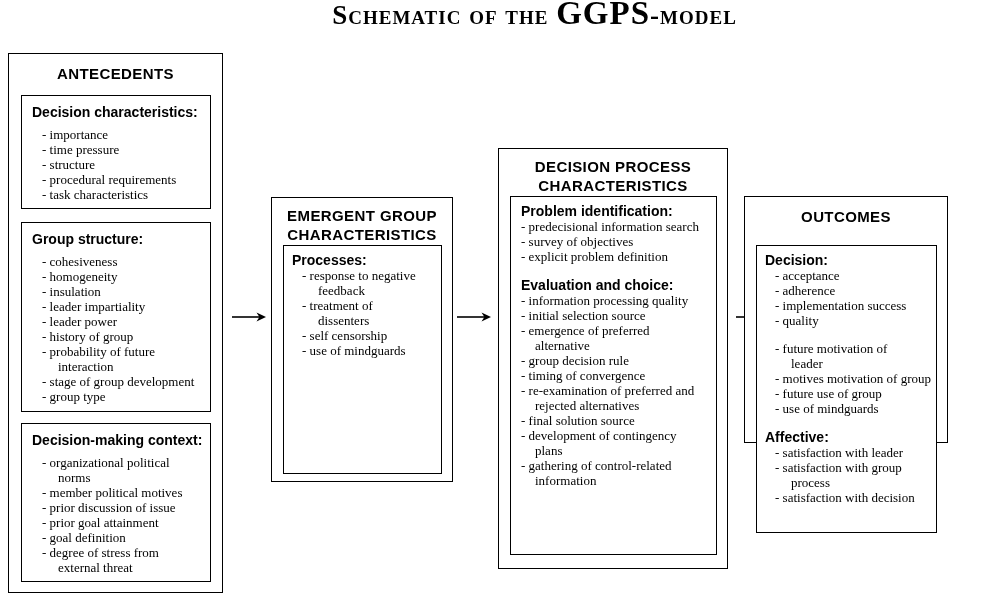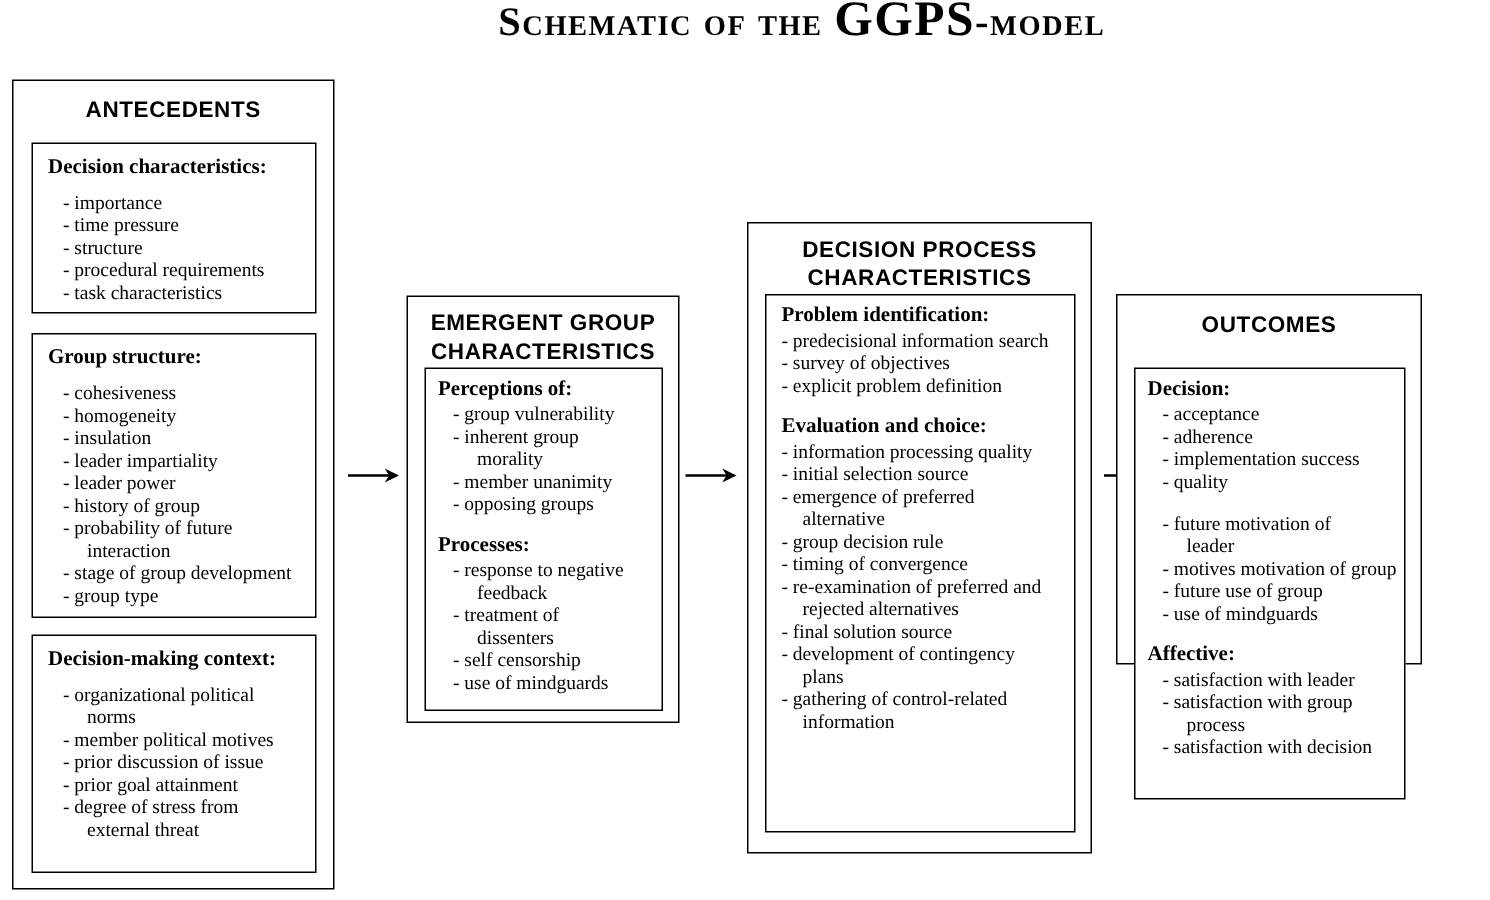--- a/index.html
+++ b/index.html
@@ -48,21 +48,21 @@
   .box-title.single { margin-top: 10px; }
   .inner-box, .sub-box {
     position: absolute;
     border: 1px solid var(--ink);
     background: var(--bg);
     padding: 6px 4px 0 8px;
     overflow: hidden;
   }
   .sub-box { padding: 8px 4px 0 10px; }
   .sub-heading {
-    font-family: Liberation Serif, serif;
+    font-family: Liberation Sans, sans-serif;
     font-weight: bold;
     font-size: 14px;
     line-height: 16px;
   }
   .sub-box .sub-heading { margin-bottom: 7px; }
   .section + .section { margin-top: 13px; }
   .item {
     font-family: "Liberation Serif", serif;
     font-size: 13px;
     line-height: 15px;
@@ -117,46 +117,37 @@
     </div>
 
     <div class="sub-box" style="left:12px;top:369px;width:190px;height:159px;">
       <div class="sub-heading">Decision-making context:</div>
       <div class="items">
           <div class="item">- organizational political
 norms</div>
           <div class="item">- member political motives</div>
           <div class="item">- prior discussion of issue</div>
           <div class="item">- prior goal attainment</div>
+          <div class="item">- goal definition</div>
           <div class="item">- degree of stress from
 external threat</div>
         </div>
     </div>
   </div>
 
   <svg class="arrow" style="left:231px;top:310px;" width="36" height="14" viewBox="0 0 36 14">
     <line x1="1" y1="7" x2="29" y2="7" stroke="#000" stroke-width="1.6"></line>
     <polygon points="35,7 25.5,2.4 28.4,7 25.5,11.6" fill="#000"></polygon>
   </svg>
 
   <div class="box" style="left:271px;top:197px;width:182px;height:285px;">
     <div class="box-title first">EMERGENT GROUP</div>
     <div class="box-title">CHARACTERISTICS</div>
 
     <div class="inner-box" style="left:11px;top:47px;width:159px;height:229px;">
-      <div class="section">
-        <div class="sub-heading">Perceptions of:</div>
-        <div class="items">
-            <div class="item">- group vulnerability</div>
-            <div class="item">- inherent group
-morality</div>
-            <div class="item">- member unanimity</div>
-            <div class="item">- opposing groups</div>
-          </div>
-      </div>
       <div class="section">
         <div class="sub-heading">Processes:</div>
         <div class="items">
             <div class="item">- response to negative
 feedback</div>
             <div class="item">- treatment of
 dissenters</div>
             <div class="item">- self censorship</div>
             <div class="item">- use of mindguards</div>
           </div>

